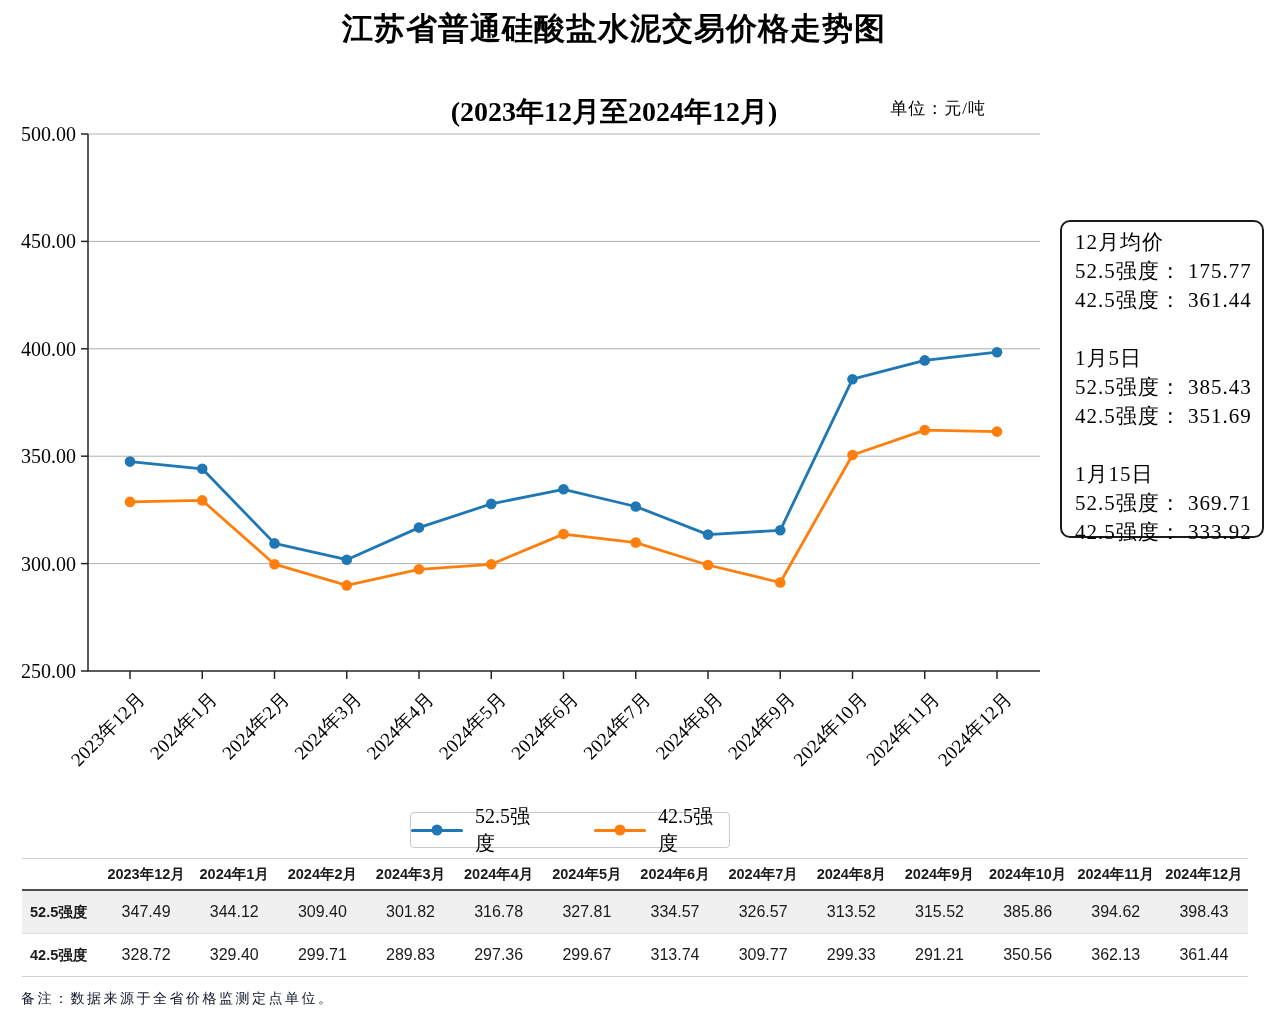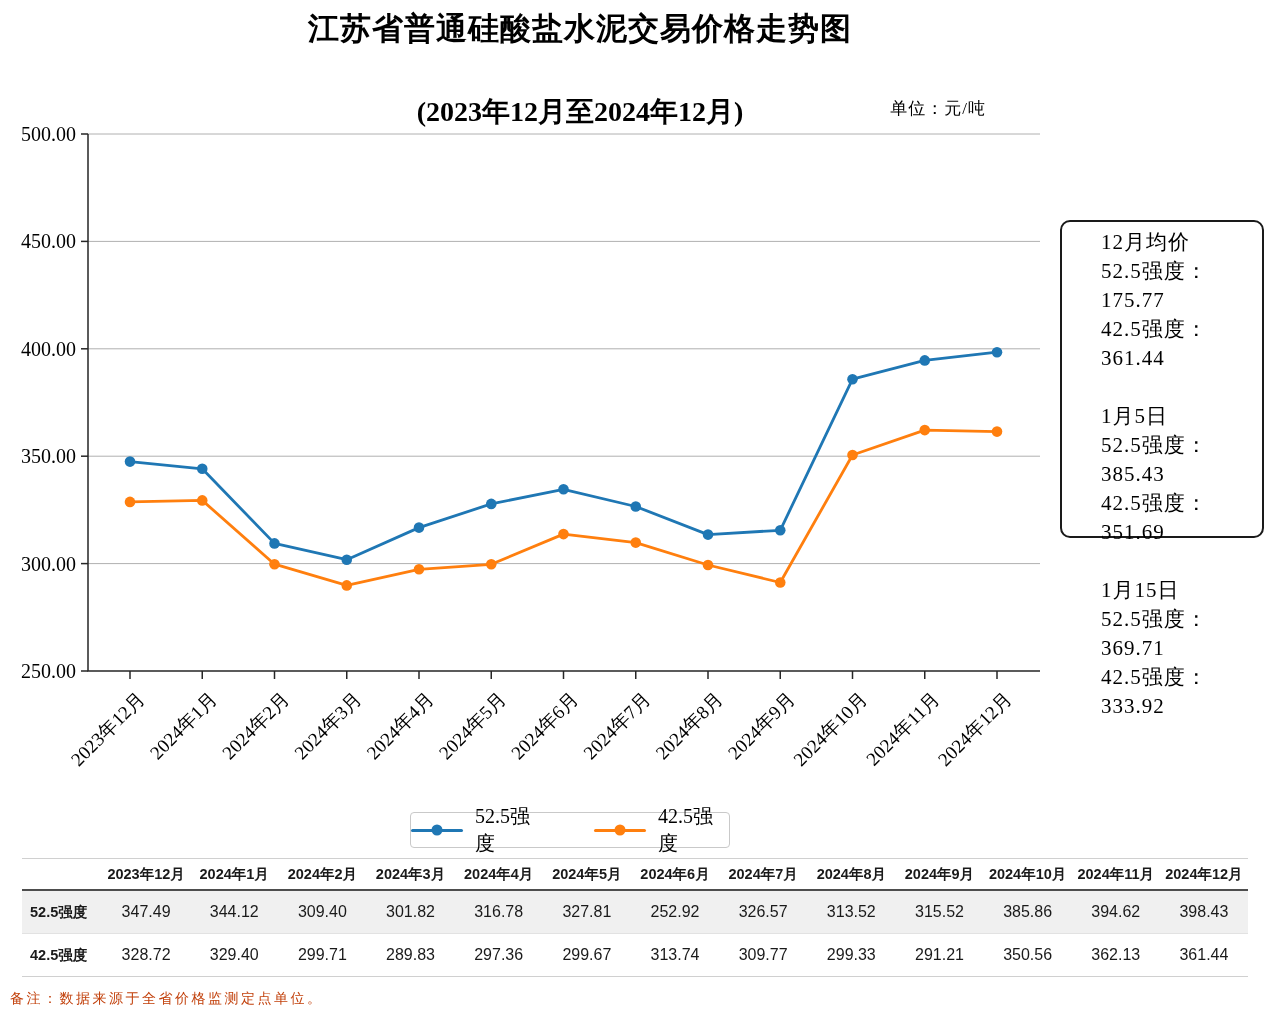--- a/index.html
+++ b/index.html
@@ -1,32 +1,32 @@
 <!DOCTYPE html>
 <html><head>
 <meta charset="utf-8">
 <style>
   html,body { margin:0; padding:0; background:#fff; }
   #page {
     position:relative; width:1269px; height:1027px; background:#ffffff;
     font-family:"Liberation Serif", serif; color:#000; overflow:hidden;
   }
-  .title { position:absolute; top:10px; left:0; width:1160px; text-align:center; font-weight:bold; }
+  .title { position:absolute; top:10px; left:0; width:1160px; text-align:center; font-weight:bold;padding-left:34px; }
   .title .l1 { font-size:31px; line-height:37px; letter-spacing:1px; }
   .title .l2 { font-size:28px; line-height:33px;margin-top:48px; }
   .unit { position:absolute; top:97px; left:836px; width:150px; font-size:17px; text-align:right; letter-spacing:1px; }
   #chart-host { position:absolute; left:0; top:0; width:1269px; height:805px; }
   #chart-host svg { display:block; }
 
   .annbox {
     position:absolute; left:1060px; top:220px; width:204px; height:318px; box-sizing:border-box;
     border:2px solid #1a1a1a; border-radius:10px; padding:6px 8px 0 13px;
     font-size:21px; line-height:29px; letter-spacing:1px; background:#fff;
   }
-  .ann-group { margin-bottom:29px;margin-left:26px; }
+  .ann-group { margin-bottom:29px; }
   .ann-group:last-child { margin-bottom:0; }
 
   .legend {
     position:absolute; left:410px; top:812px; width:320px; height:36px; box-sizing:border-box;
     border:1px solid #c9c9c9; border-radius:4px; background:#fff;
     display:flex; align-items:center; justify-content:center; gap:48px;
   }
   .legend-item { display:flex; align-items:center; gap:12px; }
   .legend-line { position:relative; width:55px; height:3px; border-radius:2px; }
   .legend-dot { position:absolute; left:50%; top:50%; transform:translate(-50%,-50%); width:11px; height:11px; border-radius:50%; }
@@ -40,21 +40,21 @@
   .t-row { display:grid; grid-template-columns:80px repeat(13, 1fr); align-items:stretch; }
   .t-head { height:30px; border-bottom:2px solid #4d4d4d; }
   .t-head .t-cell { font-weight:bold; font-size:14.5px; }
   .t-body { height:42px; }
   .t-body + .t-body { border-top:1px solid #e2e2e2; }
   .t-body.shaded { background:#f0f0f0; }
   .t-cell { display:flex; align-items:center; justify-content:center; font-size:16px; }
   .t-label { justify-content:flex-start; padding-left:8px; font-weight:bold; font-size:14.5px; }
   .t-corner { }
 
-  .footnote { position:absolute; left:10px; top:990px; font-size:14px; letter-spacing:2.5px; color:#c2410c; }
+  .footnote { position:absolute; left:21px; top:990px; font-size:14px; letter-spacing:2.5px; color:#0f172a; }
 </style>
 </head>
 <body>
 
 <div id="page">
 
   <div class="title">
     <div class="l1">江苏省普通硅酸盐水泥交易价格走势图</div>
     <div class="l2">(2023年12月至2024年12月)</div>
   </div>
@@ -189,21 +189,21 @@
         <div class="t-cell ">2024年12月</div>
       </div>
       <div class="t-row t-body shaded">
         <div class="t-cell t-label">52.5强度</div>
         <div class="t-cell ">347.49</div>
         <div class="t-cell ">344.12</div>
         <div class="t-cell ">309.40</div>
         <div class="t-cell ">301.82</div>
         <div class="t-cell ">316.78</div>
         <div class="t-cell ">327.81</div>
-        <div class="t-cell ">252.92</div>
+        <div class="t-cell ">334.57</div>
         <div class="t-cell ">326.57</div>
         <div class="t-cell ">313.52</div>
         <div class="t-cell ">315.52</div>
         <div class="t-cell ">385.86</div>
         <div class="t-cell ">394.62</div>
         <div class="t-cell ">398.43</div>
       </div>
       <div class="t-row t-body">
         <div class="t-cell t-label">42.5强度</div>
         <div class="t-cell ">328.72</div>

